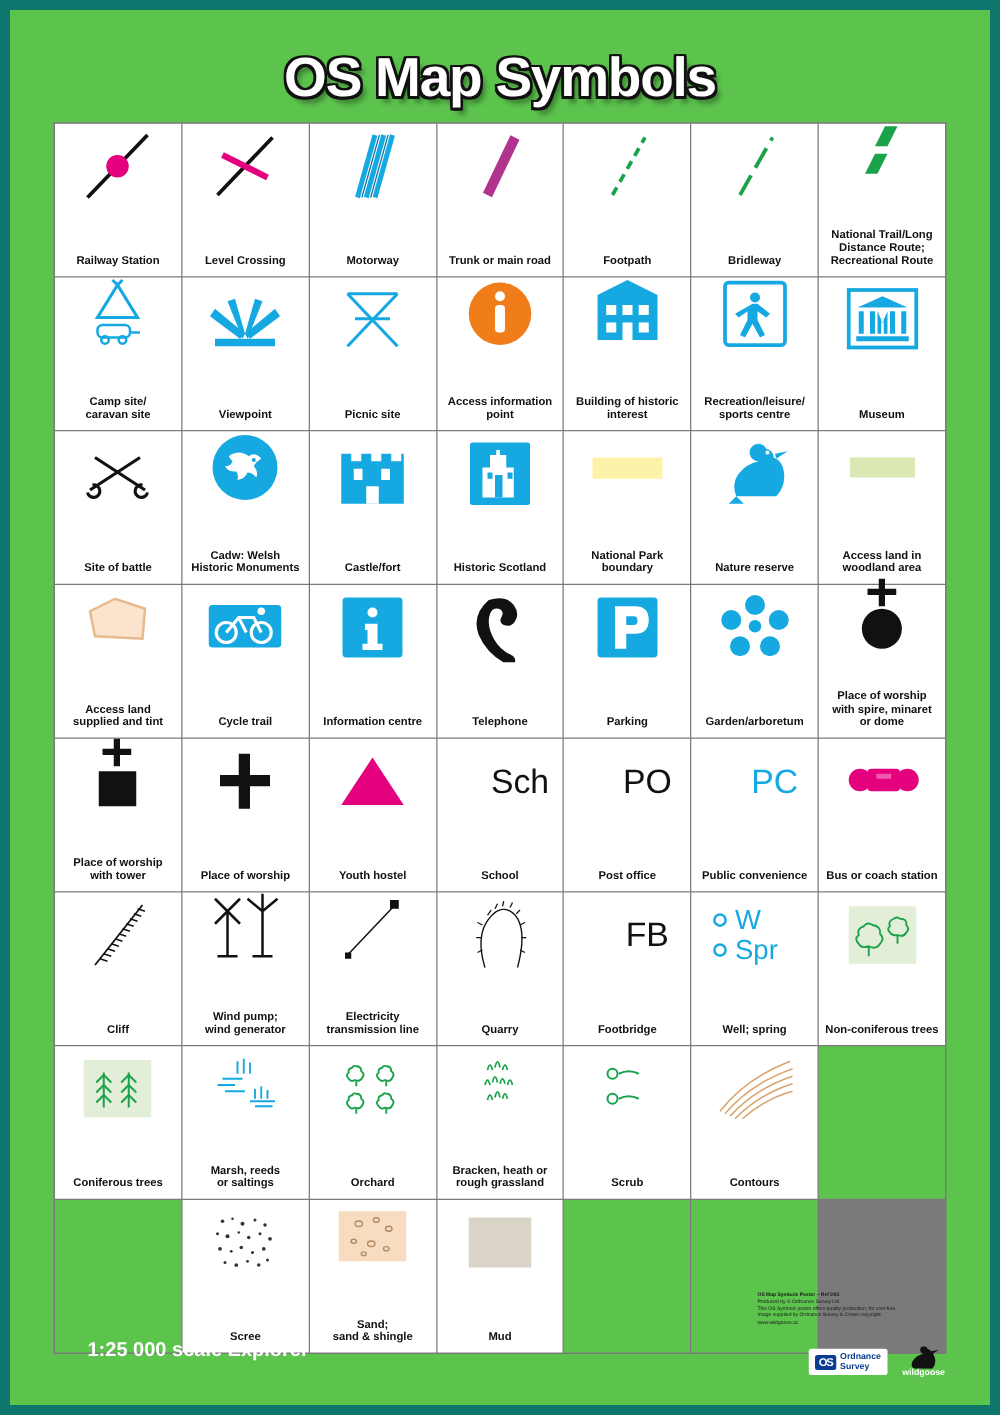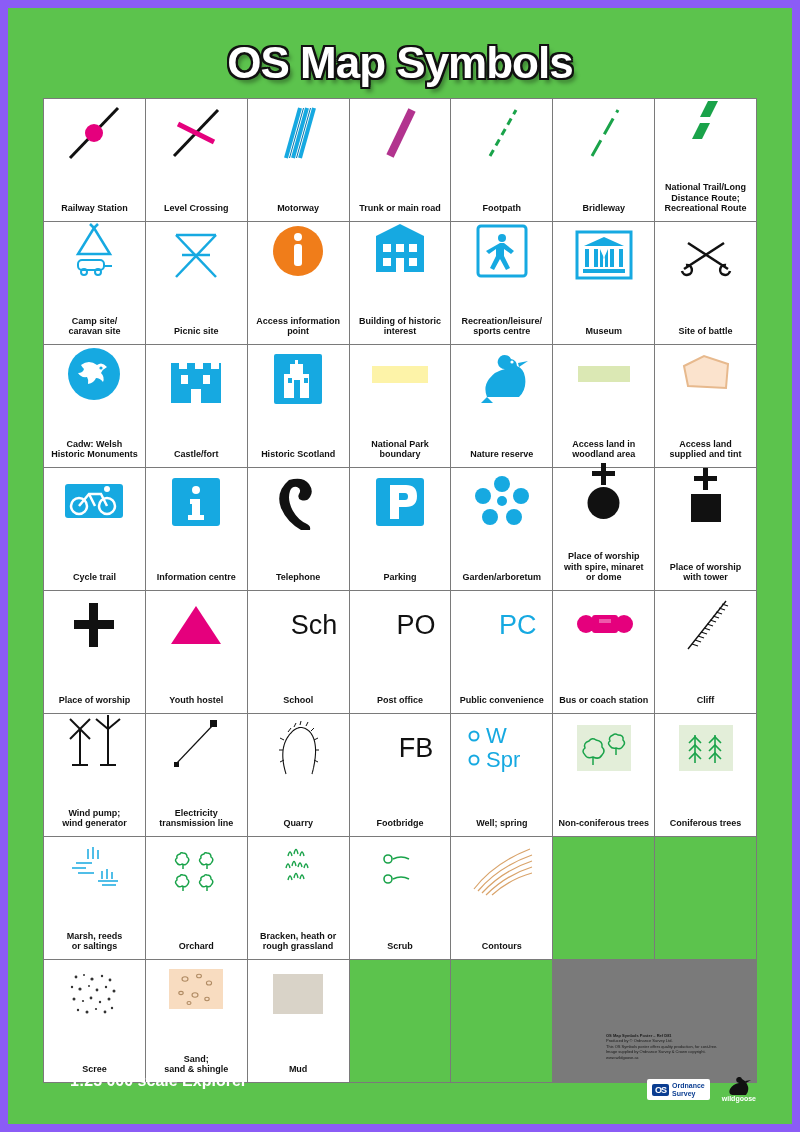--- a/index.html
+++ b/index.html
@@ -7,21 +7,21 @@
     width:800px;height:1132px;
     background:#ffffff;
     font-family:"Liberation Sans",sans-serif;
     overflow:hidden;
   }
   #poster{
     position:relative;
     width:800px;height:1132px;
     background:#5cc34d;
     box-sizing:border-box;
-    border:8px solid #8b5cf6;
+    border:8px solid #0f766e;
     overflow:hidden;
   }
   #title{
     text-align:center;
     font-size:44px;
     font-weight:bold;
     color:#ffffff;
     letter-spacing:-1px;
     padding-top:30px;
     padding-bottom:10px;
@@ -218,20 +218,34 @@
               <circle cx="22" cy="52" r="3"></circle>
               <circle cx="36" cy="52" r="3"></circle>
               <line x1="42" y1="46" x2="50" y2="46"></line>
             </g>
           </svg>
       </div>
       <div class="lbl">Camp site/
 caravan site</div>
     </div>
 
+    <div class="cell">
+      <div class="sym">
+        <svg width="64" height="58" viewBox="0 0 64 58">
+            <g fill="#16a9e1">
+              <polygon points="30,44 18,14 24,12 32,40"></polygon>
+              <polygon points="34,44 46,14 40,12 32,40"></polygon>
+              <polygon points="28,44 4,26 8,20 32,40"></polygon>
+              <polygon points="36,44 60,26 56,20 32,40"></polygon>
+              <rect x="8" y="44" width="48" height="6"></rect>
+            </g>
+          </svg>
+      </div>
+      <div class="lbl">Viewpoint</div>
+    </div>
 
     <div class="cell">
       <div class="sym">
         <svg width="64" height="62" viewBox="0 0 64 62">
             <g stroke="#16a9e1" stroke-width="2.5" fill="none">
               <line x1="12" y1="10" x2="52" y2="52"></line>
               <line x1="52" y1="10" x2="12" y2="52"></line>
               <line x1="12" y1="10" x2="52" y2="10"></line>
               <line x1="18" y1="30" x2="46" y2="30"></line>
             </g>

